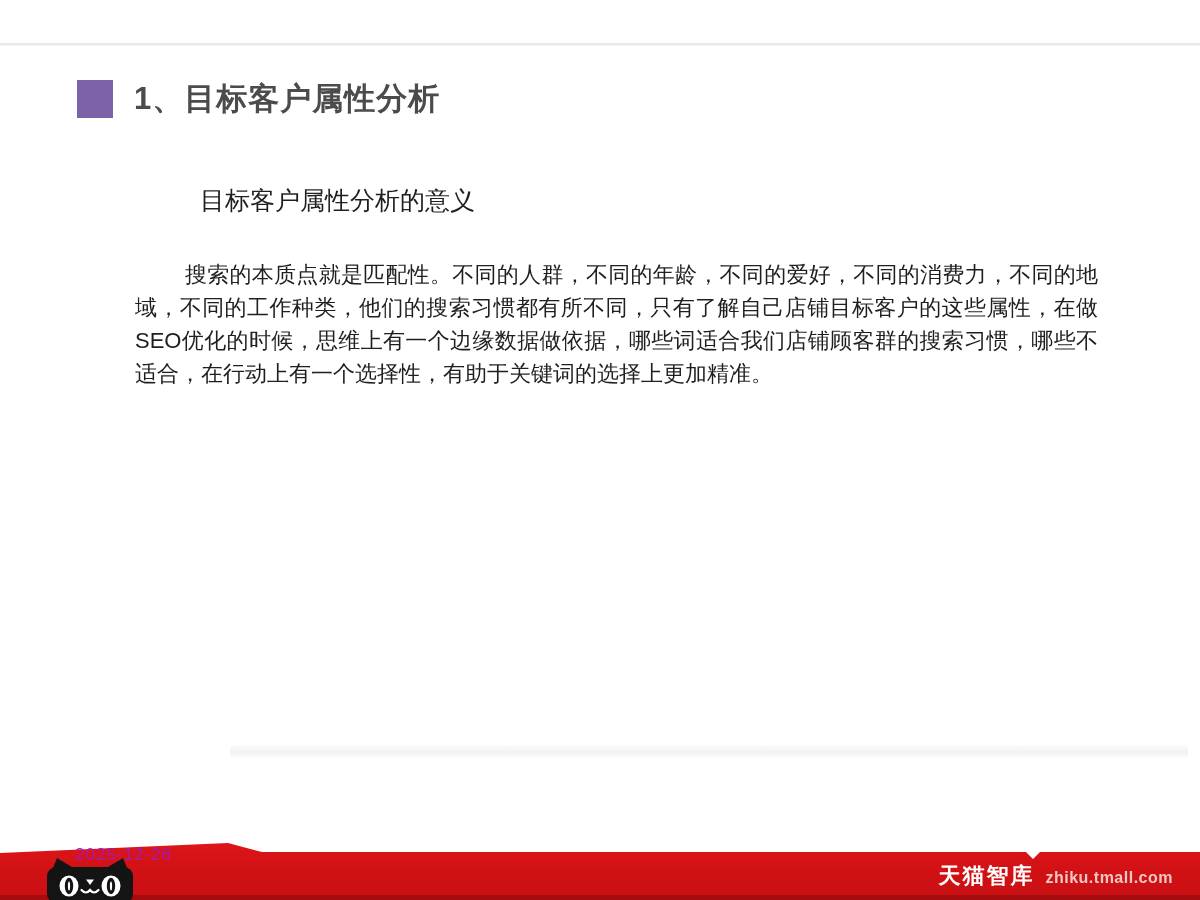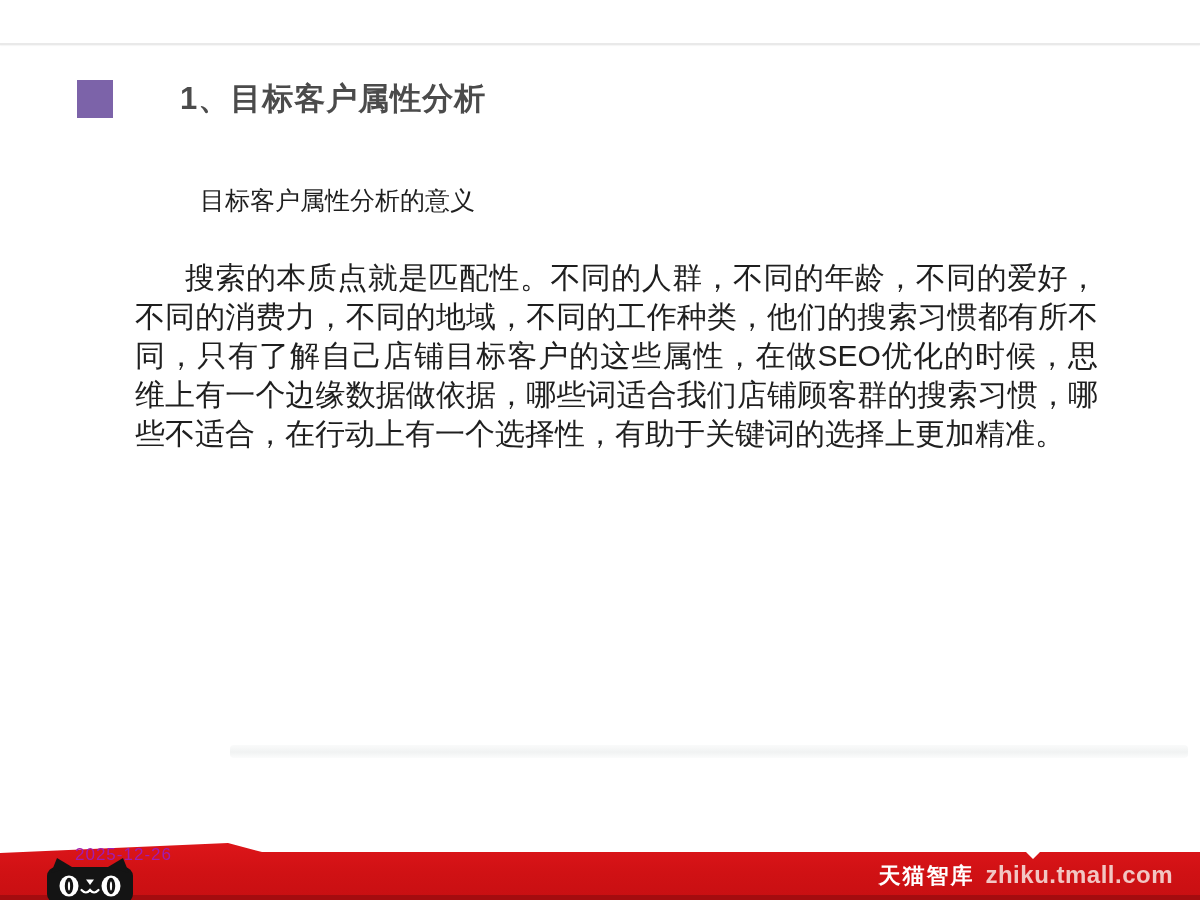--- a/index.html
+++ b/index.html
@@ -21,21 +21,20 @@
     background: #e9e9e9;
     box-shadow: 0 1px 1px rgba(0,0,0,0.04);
   }
 
   
   .title-row {
     position: absolute;
     left: 77px; top: 80px;
     display: flex;
     align-items: center;
-    gap: 46px;
   }
   .title-bullet {
     width: 36px; height: 38px;
     background: #7c63a9;
     flex: 0 0 auto;
   }
   .title-text {
     margin-left: 21px;
     font-size: 31px;
     font-weight: bold;
@@ -51,22 +50,22 @@
     left: 200px; top: 184px;
     font-size: 25px;
     color: #1f1f1f;
   }
 
   
   .paragraph {
     position: absolute;
     left: 135px; top: 258px;
     width: 963px;
-    font-size: 30px;
-    line-height: 39px;
+    font-size: 22px;
+    line-height: 33px;
     color: #1f1f1f;
     text-indent: 50px;
     text-align: justify;
   }
 
   
   .faint-band {
     position: absolute;
     left: 230px; top: 745px;
     width: 958px; height: 13px;
@@ -125,21 +124,21 @@
     z-index: 2;
     white-space: nowrap;
   }
   .footer-brand .brand-cn {
     font-size: 22px;
     font-weight: bold;
     color: #ffffff;
     letter-spacing: 2px;
   }
   .footer-brand .brand-url {
-    font-size: 24px;
+    font-size: 16px;
     font-weight: bold;
     color: #f2c6c3;
     letter-spacing: 0.5px;
   }
 </style>
 </head>
 <body>
 
 <div class="top-divider"></div>
 

